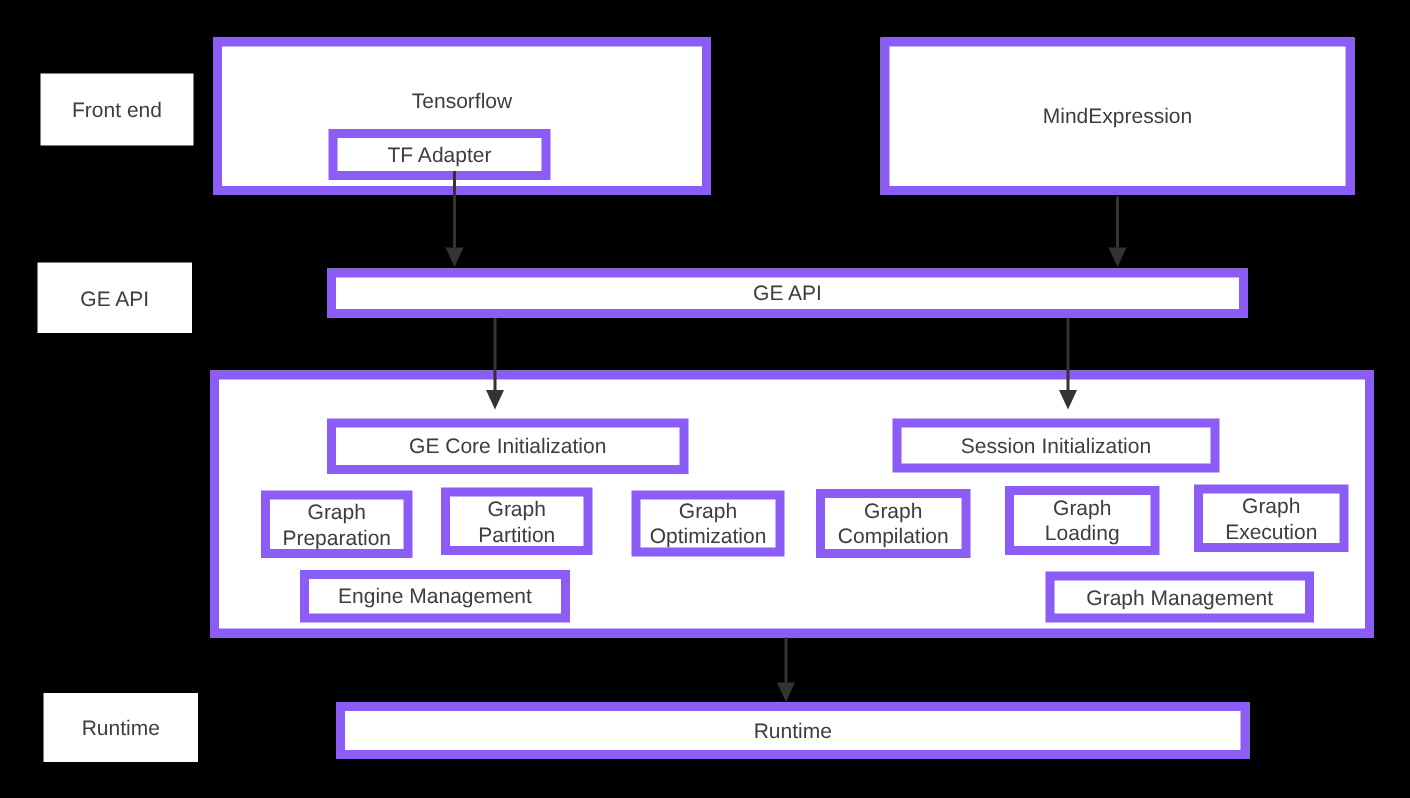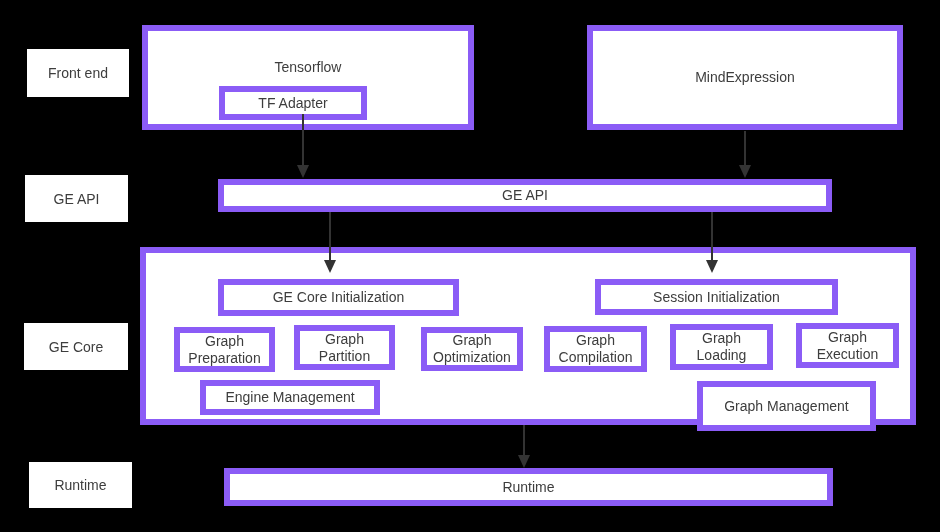--- a/index.html
+++ b/index.html
@@ -21,30 +21,30 @@
   
   .tensorflow-box{left:142px;top:25px;width:332px;height:105px;display:block;}
   .tensorflow-title{position:absolute;left:0;top:28px;width:100%;text-align:center;font-size:14px;}
   .tf-adapter{left:71px;top:55px;width:148px;height:34px;}
   .mindexpression-box{left:587px;top:25px;width:316px;height:105px;}
   
   .ge-api-bar{left:218px;top:179px;width:614px;height:33px;}
   
   .ge-core-container{left:140px;top:247px;width:776px;height:178px;}
   .ge-core-init{left:72px;top:26px;width:241px;height:37px;}
-  .session-init{left:449px;top:26px;width:243px;height:36px;}
+  .session-init{left:449px;top:26px;width:218px;height:36px;}
   .m0{left:28px;top:74px;width:101px;height:45px;}
   .m1{left:148px;top:72px;width:101px;height:45px;}
   .m2{left:275px;top:74px;width:102px;height:44px;}
   .m3{left:398px;top:73px;width:103px;height:46px;}
   .m4{left:524px;top:71px;width:103px;height:46px;}
   .m5{left:650px;top:70px;width:103px;height:45px;}
   .engine-mgmt{left:54px;top:127px;width:180px;height:35px;}
   .operator-mgmt{left:300px;top:126px;width:180px;height:35px;}
-  .graph-mgmt{left:551px;top:128px;width:179px;height:50px;}
+  .graph-mgmt{left:551px;top:128px;width:179px;height:34px;}
   
   .runtime-bar{left:224px;top:468px;width:609px;height:38px;}
   
   .lbl-frontend{left:27px;top:49px;width:102px;height:48px;}
   .lbl-geapi{left:25px;top:175px;width:103px;height:47px;}
   .lbl-gecore{left:24px;top:323px;width:104px;height:47px;}
   .lbl-runtime{left:29px;top:462px;width:103px;height:46px;}
   
   .arrow{position:absolute;width:12px;display:flex;flex-direction:column;align-items:center;z-index:6;}
   .arrow .shaft{width:2px;flex:1;background:#333333;}
@@ -55,21 +55,20 @@
   .a4{left:706px;top:212px;height:61px;}
   .a5{left:518px;top:425px;height:43px;}
 </style>
 </head>
 <body>
 
 <div class="canvas">
 
   <div class="rowlabel lbl-frontend">Front end</div>
   <div class="rowlabel lbl-geapi">GE API</div>
-  <div class="rowlabel lbl-gecore">GE Core</div>
   <div class="rowlabel lbl-runtime">Runtime</div>
 
   <div class="box tensorflow-box">
     <div class="tensorflow-title">Tensorflow</div>
     <div class="box tf-adapter">TF Adapter</div>
   </div>
   <div class="box mindexpression-box">MindExpression</div>
 
   <div class="arrow a1">
       <div class="shaft"></div>

